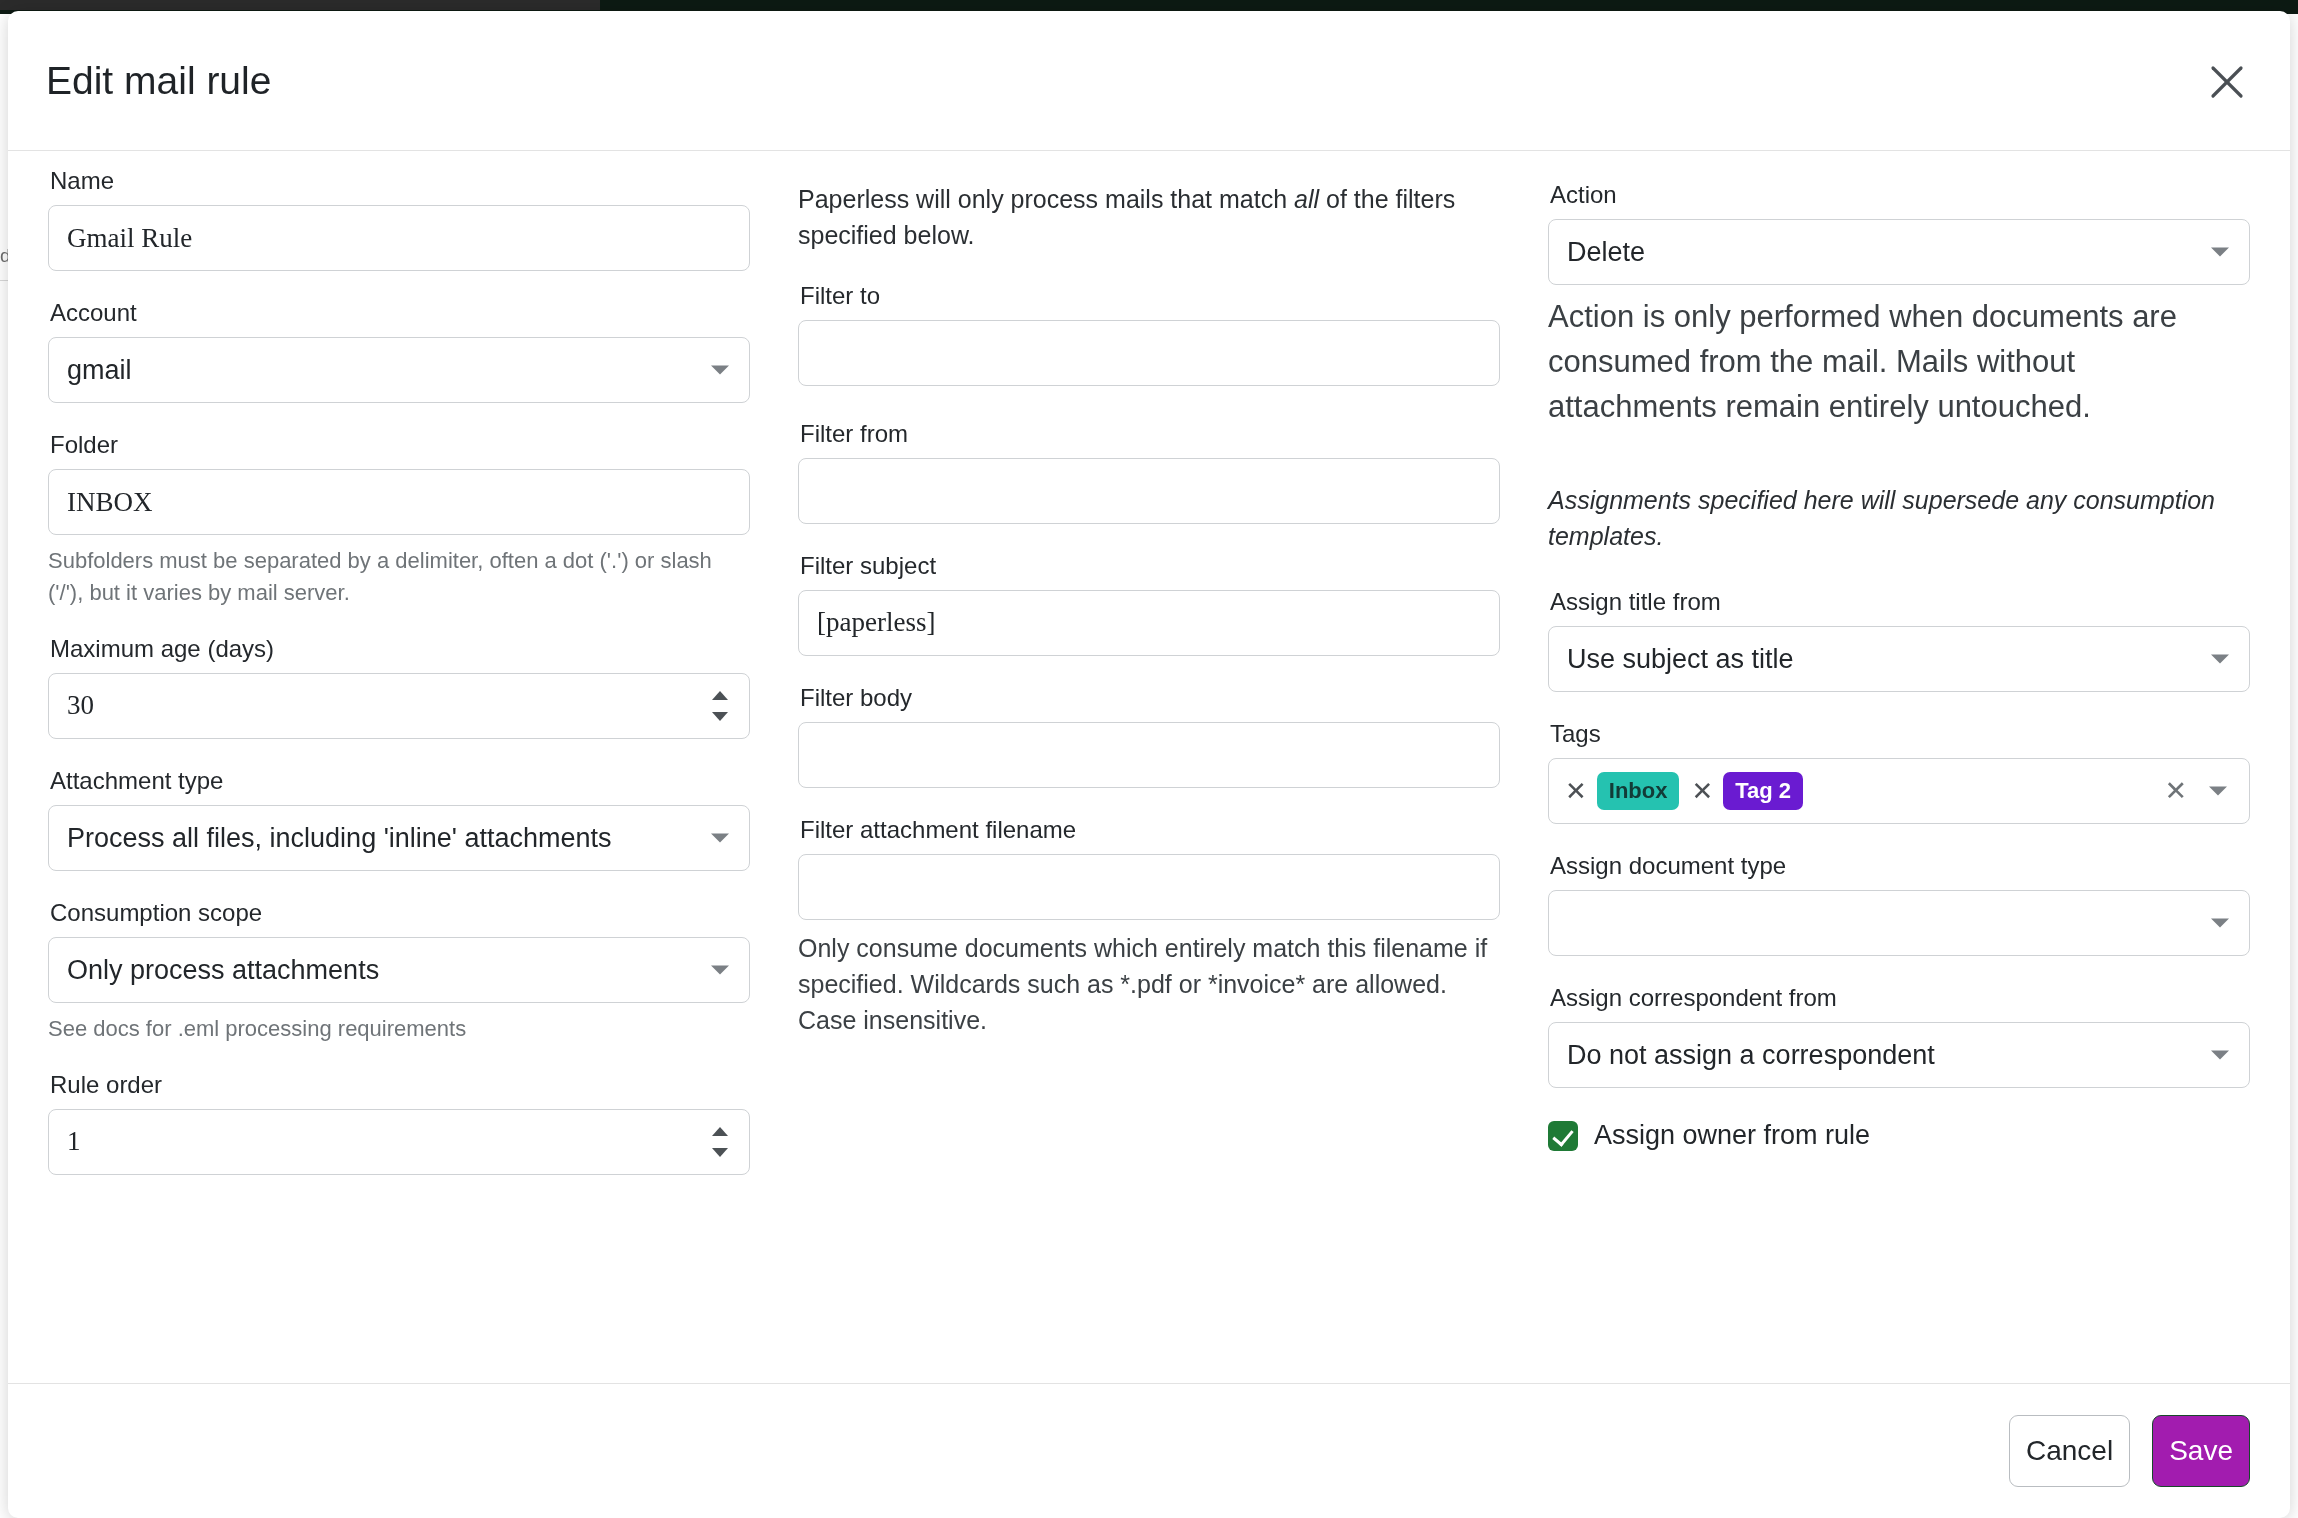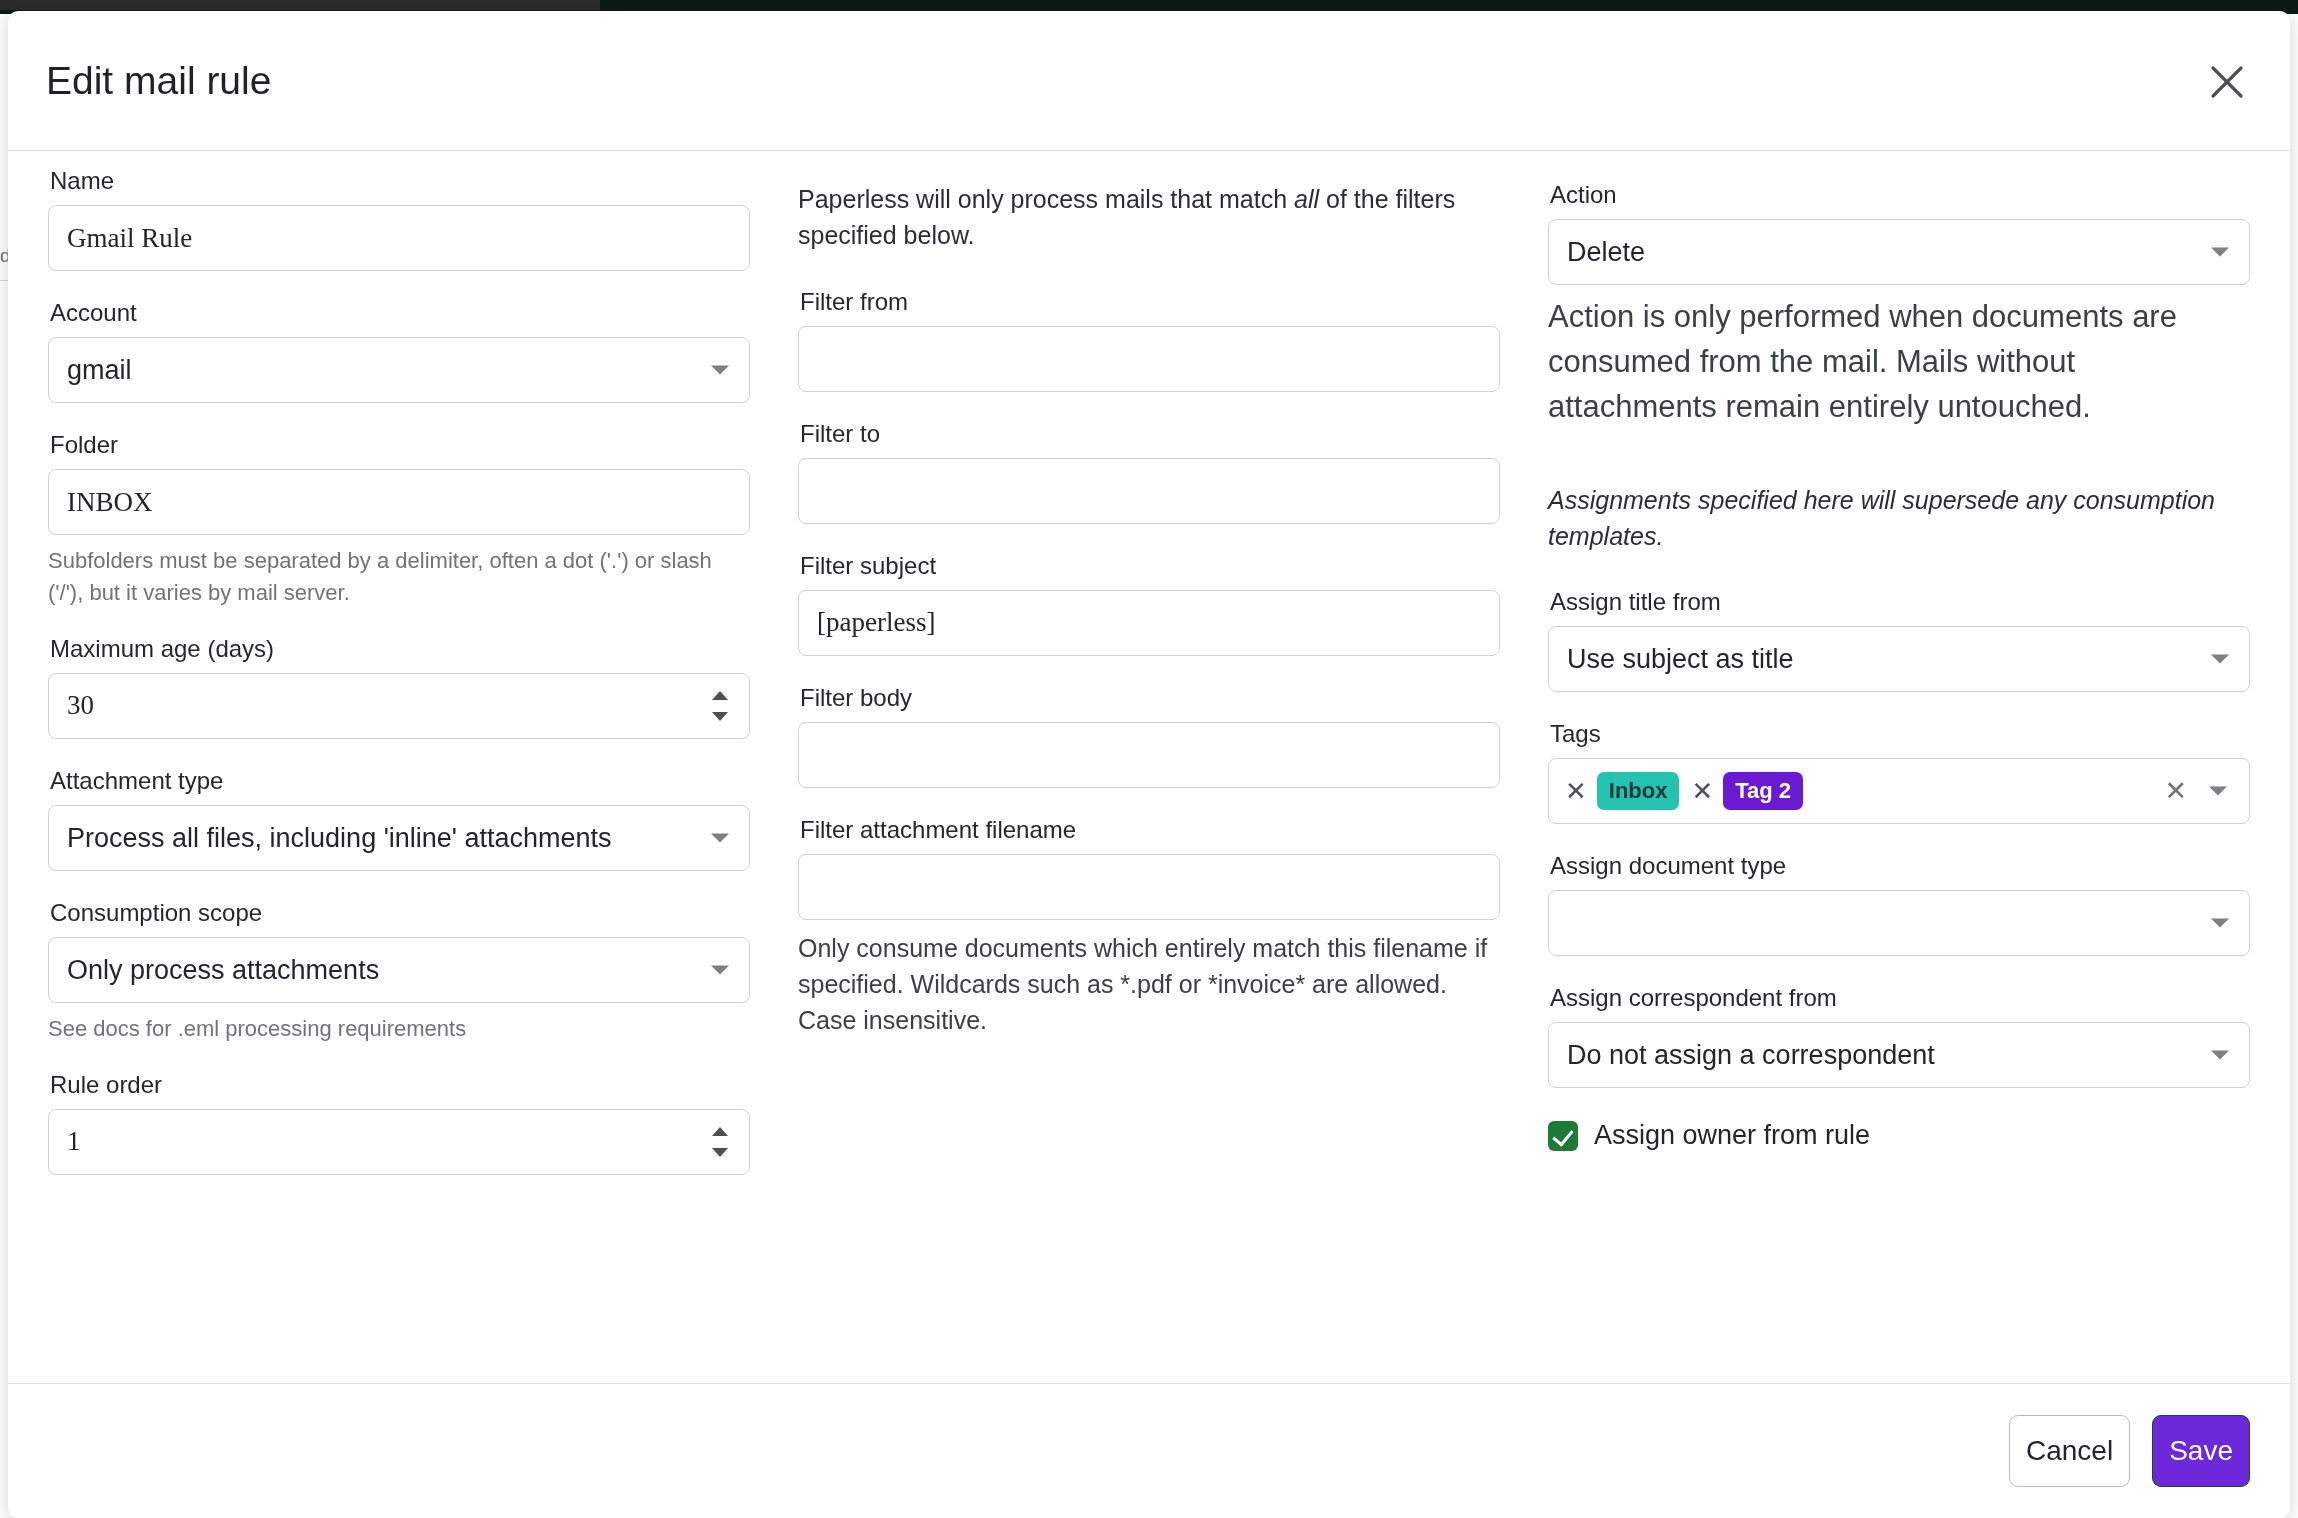--- a/index.html
+++ b/index.html
@@ -246,21 +246,21 @@
     height: 72px;
     cursor: pointer;
     font-family: "Liberation Sans", sans-serif;
   }
   .btn-cancel {
     background: #ffffff;
     border: 1px solid #b9bdc1;
     color: #22262a;
   }
   .btn-save {
-    background: #6d28d9;
+    background: #a21caf;
     border: 1px solid #17492a;
     color: #ffffff;
   }
 </style>
 </head>
 <body>
 
 <div class="page-bg"></div>
 <div class="bg-strip-dark"></div>
 <div class="bg-strip-grey"></div>
@@ -342,27 +342,27 @@
         </div>
       </div>
     </div>
 
     <div class="col col-mid">
 
       <div class="note" style="margin-top:30px;">
         <span>Paperless will only process mails that match </span><i>all</i><span> of the filters specified below.</span>
       </div>
 
+      <div class="field" style="margin-top:28px;">
+        <span class="fld-label">Filter to</span>
+        <input class="input" type="text" value="" style="">
+      </div>
+
       <div class="field" style="margin-top:34px;">
         <span class="fld-label">Filter from</span>
-        <input class="input" type="text" value="" style="">
-      </div>
-
-      <div class="field" style="margin-top:28px;">
-        <span class="fld-label">Filter to</span>
         <input class="input" type="text" value="" style="">
       </div>
 
       <div class="field" style="margin-top:28px;">
         <span class="fld-label">Filter subject</span>
         <input class="input" type="text" value="[paperless]" style="">
       </div>
 
       <div class="field" style="margin-top:28px;">
         <span class="fld-label">Filter body</span>

